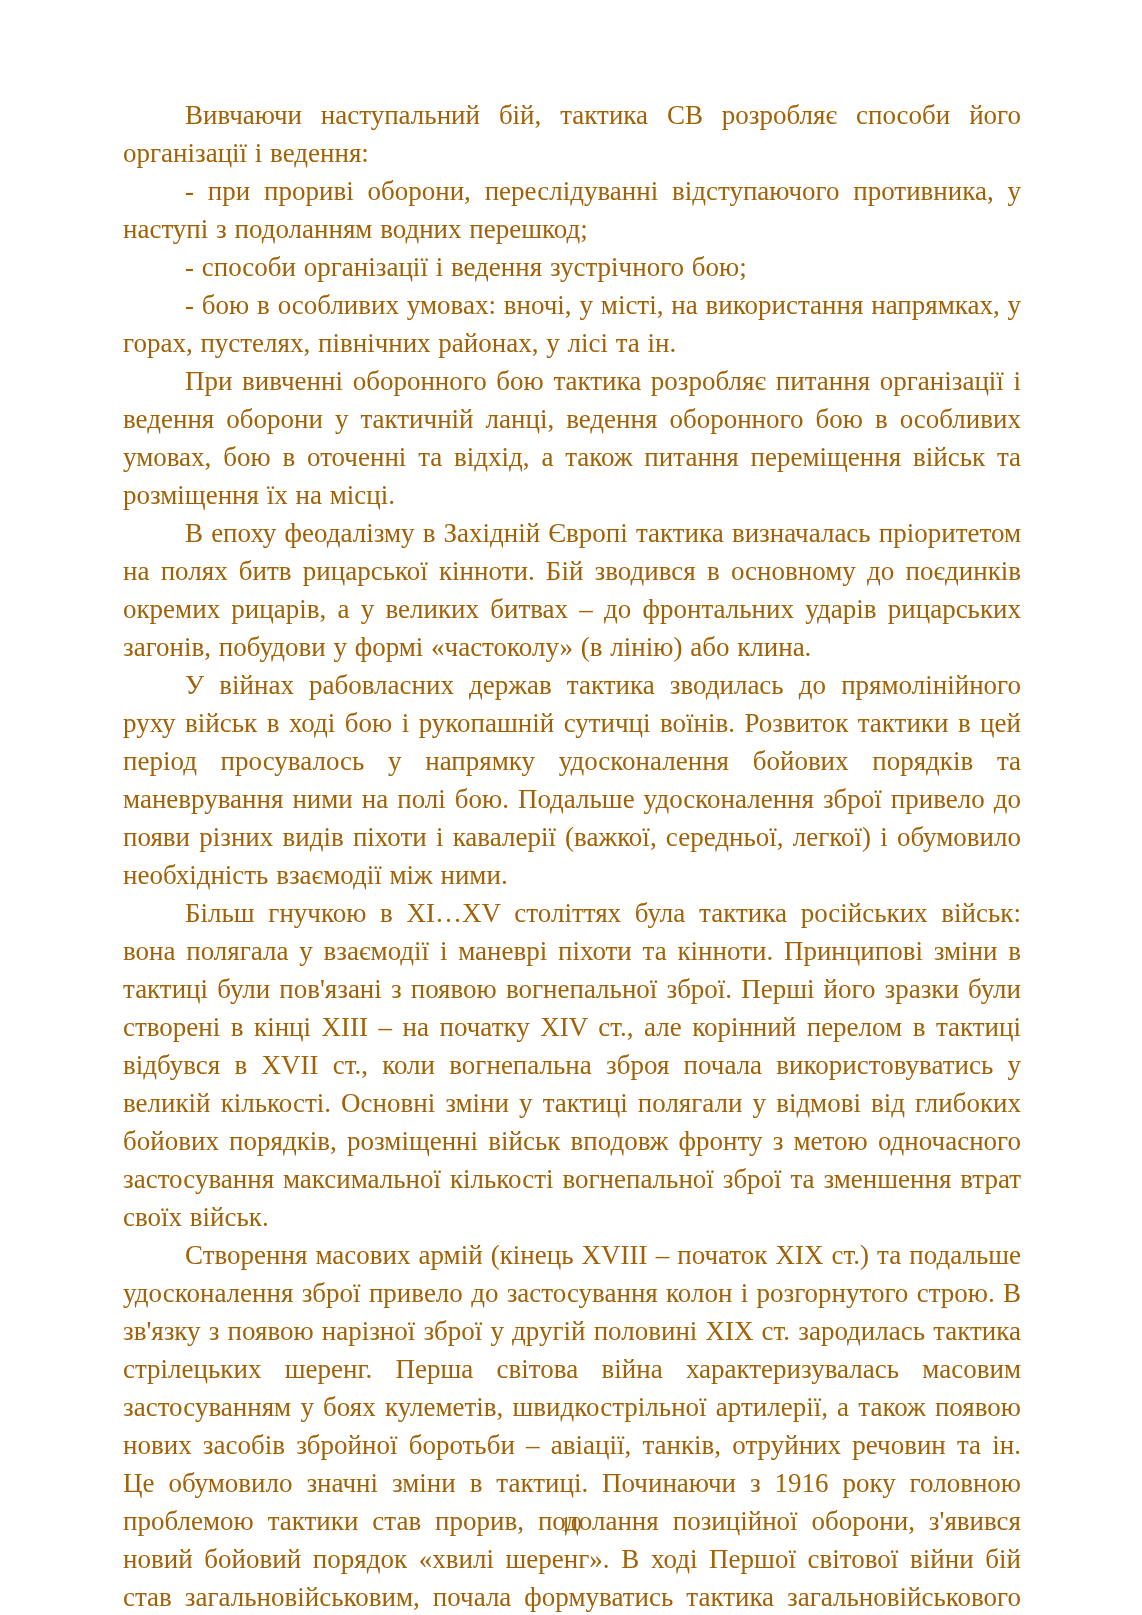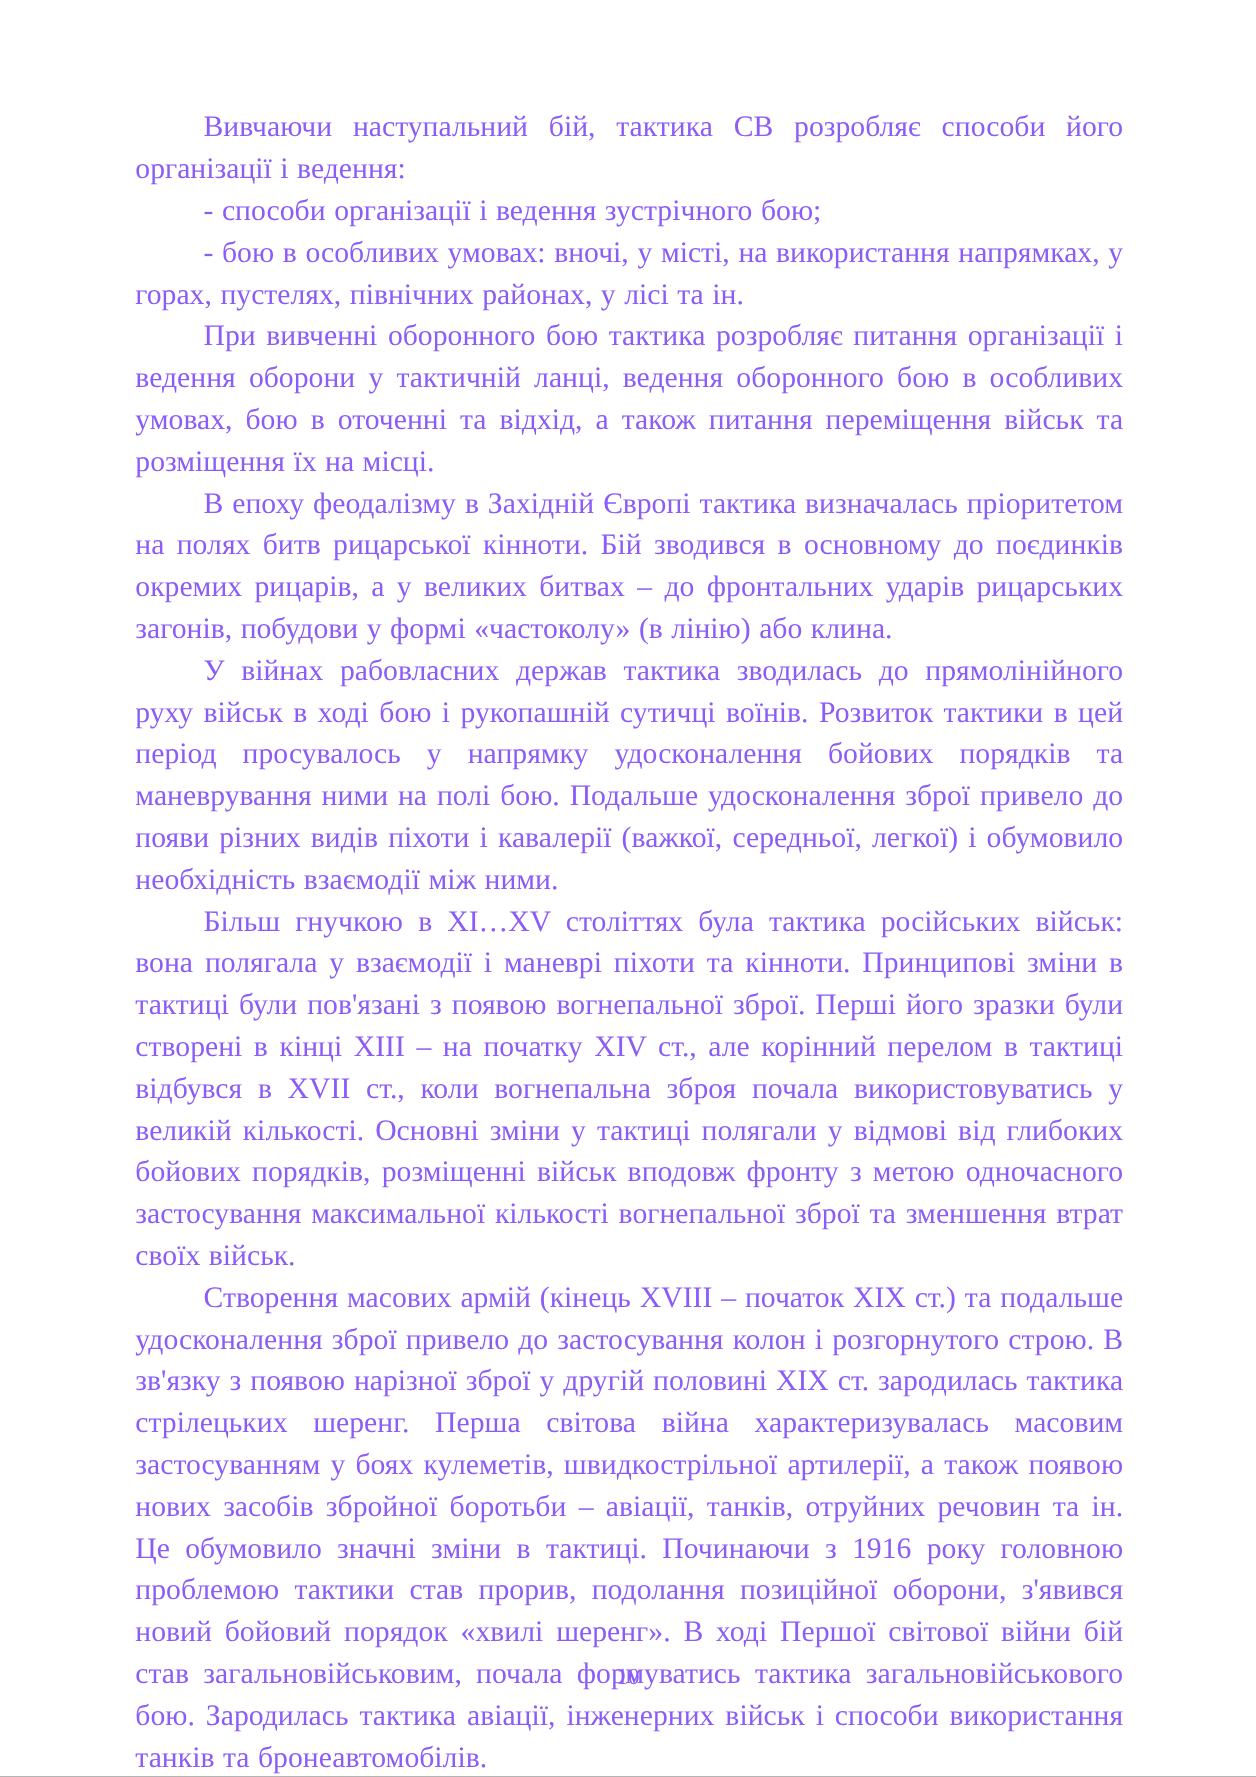--- a/index.html
+++ b/index.html
@@ -4,21 +4,21 @@
 <style>
   * { margin: 0; padding: 0; box-sizing: border-box; }
   html, body { background: #7a7a7a; }
   .page {
     width: 1142px;
     height: 1615px;
     background: #ffffff;
     margin: 0 auto;
     position: relative;
     font-family: "Liberation Serif", "DejaVu Serif", serif;
-    color: #8b5cf6;
+    color: #a16207;
   }
   .text-block {
     position: absolute;
     top: 96px;
     left: 123px;
     width: 898px;
   }
   .text-block p {
     font-size: 27px;
     line-height: 38px;
@@ -34,20 +34,21 @@
     text-align: center;
     font-size: 21px;
   }
 </style>
 </head>
 <body>
 
 <div class="page">
   <div class="text-block">
     <p>Вивчаючи наступальний бій, тактика СВ розробляє способи його організації і ведення:</p>
+    <p>- при прориві оборони, переслідуванні відступаючого противника, у наступі з подоланням водних перешкод;</p>
     <p>- способи організації і ведення зустрічного бою;</p>
     <p>- бою в особливих умовах: вночі, у місті, на використання напрямках, у горах, пустелях, північних районах, у лісі та ін.</p>
     <p>При вивченні оборонного бою тактика розробляє питання організації і ведення оборони у тактичній ланці, ведення оборонного бою в особливих умовах, бою в оточенні та відхід, а також питання переміщення військ та розміщення їх на місці.</p>
     <p>В епоху феодалізму в Західній Європі тактика визначалась пріоритетом на полях битв рицарської кінноти. Бій зводився в основному до поєдинків окремих рицарів, а у великих битвах – до фронтальних ударів рицарських загонів, побудови у формі «частоколу» (в лінію) або клина.</p>
     <p>У війнах рабовласних держав тактика зводилась до прямолінійного руху військ в ході бою і рукопашній сутичці воїнів. Розвиток тактики в цей період просувалось у напрямку удосконалення бойових порядків та маневрування ними на полі бою. Подальше удосконалення зброї привело до появи різних видів піхоти і кавалерії (важкої, середньої, легкої) і обумовило необхідність взаємодії між ними.</p>
     <p>Більш гнучкою в XI…XV століттях була тактика російських військ: вона полягала у взаємодії і маневрі піхоти та кінноти. Принципові зміни в тактиці були пов'язані з появою вогнепальної зброї. Перші його зразки були створені в кінці XIII – на початку XIV ст., але корінний перелом в тактиці відбувся в XVII ст., коли вогнепальна зброя почала використовуватись у великій кількості. Основні зміни у тактиці полягали у відмові від глибоких бойових порядків, розміщенні військ вподовж фронту з метою одночасного застосування максимальної кількості вогнепальної зброї та зменшення втрат своїх військ.</p>
     <p>Створення масових армій (кінець XVIII – початок XIX ст.) та подальше удосконалення зброї привело до застосування колон і розгорнутого строю. В зв'язку з появою нарізної зброї у другій половині XIX ст. зародилась тактика стрілецьких шеренг. Перша світова війна характеризувалась масовим застосуванням у боях кулеметів, швидкострільної артилерії, а також появою нових засобів збройної боротьби – авіації, танків, отруйних речовин та ін. Це обумовило значні зміни в тактиці. Починаючи з 1916 року головною проблемою тактики став прорив, подолання позиційної оборони, з'явився новий бойовий порядок «хвилі шеренг». В ході Першої світової війни бій став загальновійськовим, почала формуватись тактика загальновійськового бою. Зародилась тактика авіації, інженерних військ і способи використання танків та бронеавтомобілів.</p>
 
   </div>
   <div class="page-footer">10</div>

